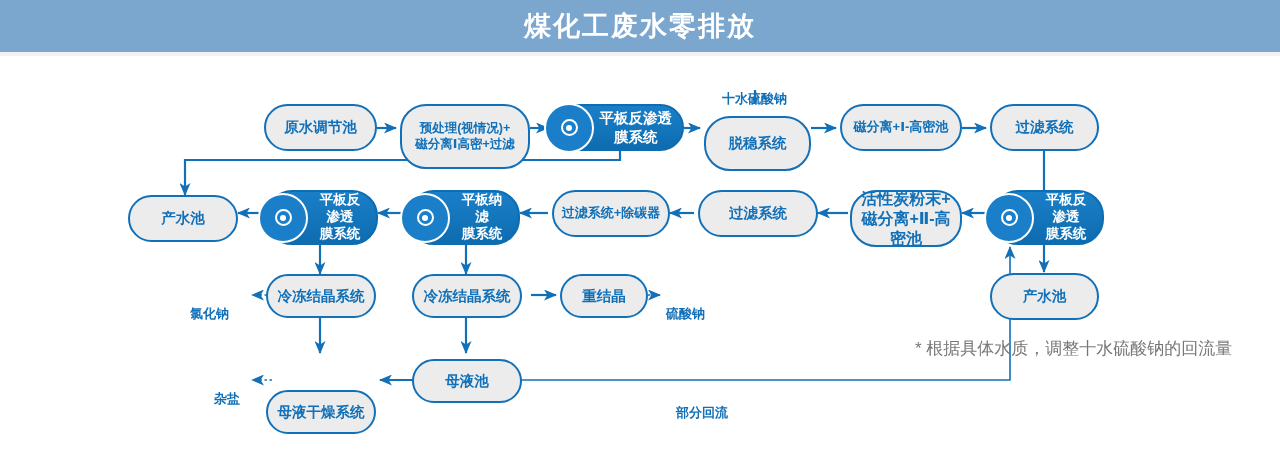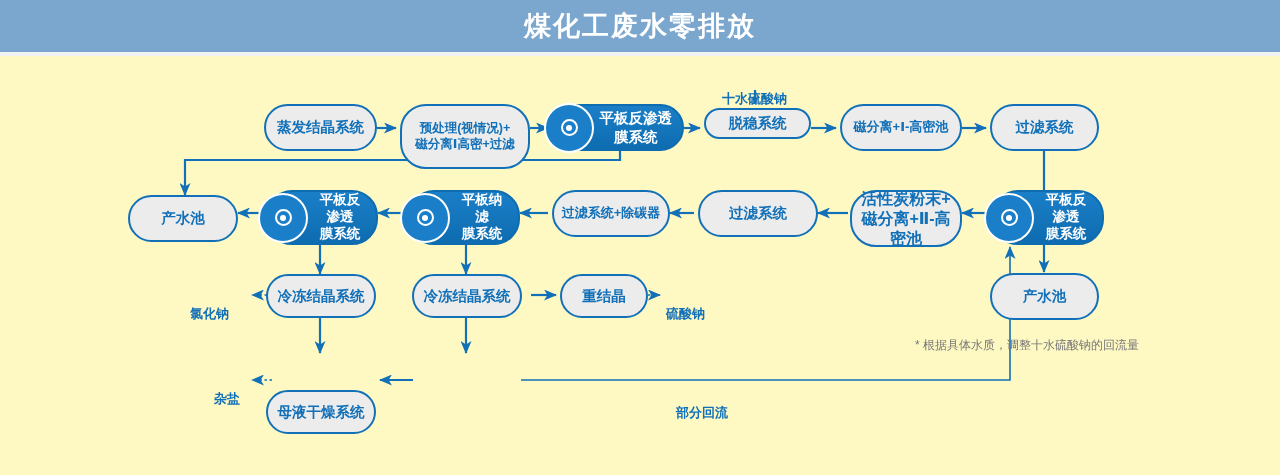--- a/index.html
+++ b/index.html
@@ -7,21 +7,21 @@
   html, body {
     margin: 0; padding: 0;
     width: 1280px; height: 475px;
     background: #ececec;
     font-family: "Liberation Sans", "DejaVu Sans", sans-serif;
     overflow: hidden;
   }
   #page {
     position: relative;
     width: 1280px; height: 475px;
-    background: #fef9c3;
+    background: #ffffff;
   }
   
   .titlebar {
     position: absolute; left: 0; top: 0;
     width: 1280px; height: 52px;
     background: #7ba7cf;
     display: flex; align-items: center; justify-content: center;
   }
   .titlebar .title {
     color: #ffffff;
@@ -96,21 +96,21 @@
     position: absolute;
     color: #1170b8;
     font-size: 13px;
     font-weight: bold;
     white-space: nowrap;
     margin-top: 18px;
   }
   .note {
     position: absolute;
     color: #777777;
-    font-size: 12px;
+    font-size: 17px;
     font-weight: normal;
     white-space: nowrap;
   }
 </style>
 </head>
 <body>
 
 <div id="page">
 
   <div class="titlebar">
@@ -170,37 +170,37 @@
       </g>
 
       <g stroke="#1170b8" stroke-width="1.6" fill="none" stroke-dasharray="2.5,2.5">
         <line x1="272" y1="239" x2="252" y2="239" marker-end="url(#ahb)"></line>
         <line x1="638" y1="239" x2="660" y2="239" marker-end="url(#ahb)"></line>
         <line x1="272" y1="324" x2="252" y2="324" marker-end="url(#ahb)"></line>
       </g>
     </svg>
 
     <div class="node" style="left:264px; top:48px; width:113px; height:47px;">
-      <span class="label">蒸发结晶系统</span>
+      <span class="label">原水调节池</span>
     </div>
 
     <div class="node" style="left:400px; top:48px; width:130px; height:65px; font-size:12.5px;">
       <span class="label">预处理(视情况)+
 磁分离Ⅰ高密+过滤</span>
     </div>
 
     <div class="node filled" style="left:552px; top:48px; width:132px; height:47px;">
       <span class="disc">
         <span class="ring1"><span class="ring2"></span></span>
       </span>
       <span class="label">平板反渗透
 膜系统</span>
     </div>
 
-    <div class="node" style="left:704px; top:52px; width:107px; height:31px;">
+    <div class="node" style="left:704px; top:60px; width:107px; height:55px;">
       <span class="label">脱稳系统</span>
     </div>
 
     <div class="node" style="left:840px; top:48px; width:122px; height:47px; font-size:13px;justify-content:center;">
       <span class="label">磁分离+Ⅰ-高密池</span>
     </div>
 
     <div class="node" style="left:990px; top:48px; width:109px; height:47px;">
       <span class="label">过滤系统</span>
     </div>
@@ -259,20 +259,23 @@
     </div>
 
     <div class="node" style="left:560px; top:218px; width:88px; height:44px;">
       <span class="label">重结晶</span>
     </div>
 
     <div class="node" style="left:266px; top:303px; width:110px; height:44px;margin-top:31px;">
       <span class="label">母液干燥系统</span>
     </div>
 
+    <div class="node" style="left:412px; top:303px; width:110px; height:44px;">
+      <span class="label">母液池</span>
+    </div>
 
     <div class="flabel" style="left:722px; top:16px;">十水硫酸钠</div>
 
     <div class="flabel" style="left:190px; top:231px;">氯化钠</div>
 
     <div class="flabel" style="left:666px; top:231px;">硫酸钠</div>
 
     <div class="flabel" style="left:214px; top:316px;">杂盐</div>
 
     <div class="flabel" style="left:676px; top:330px;">部分回流</div>

